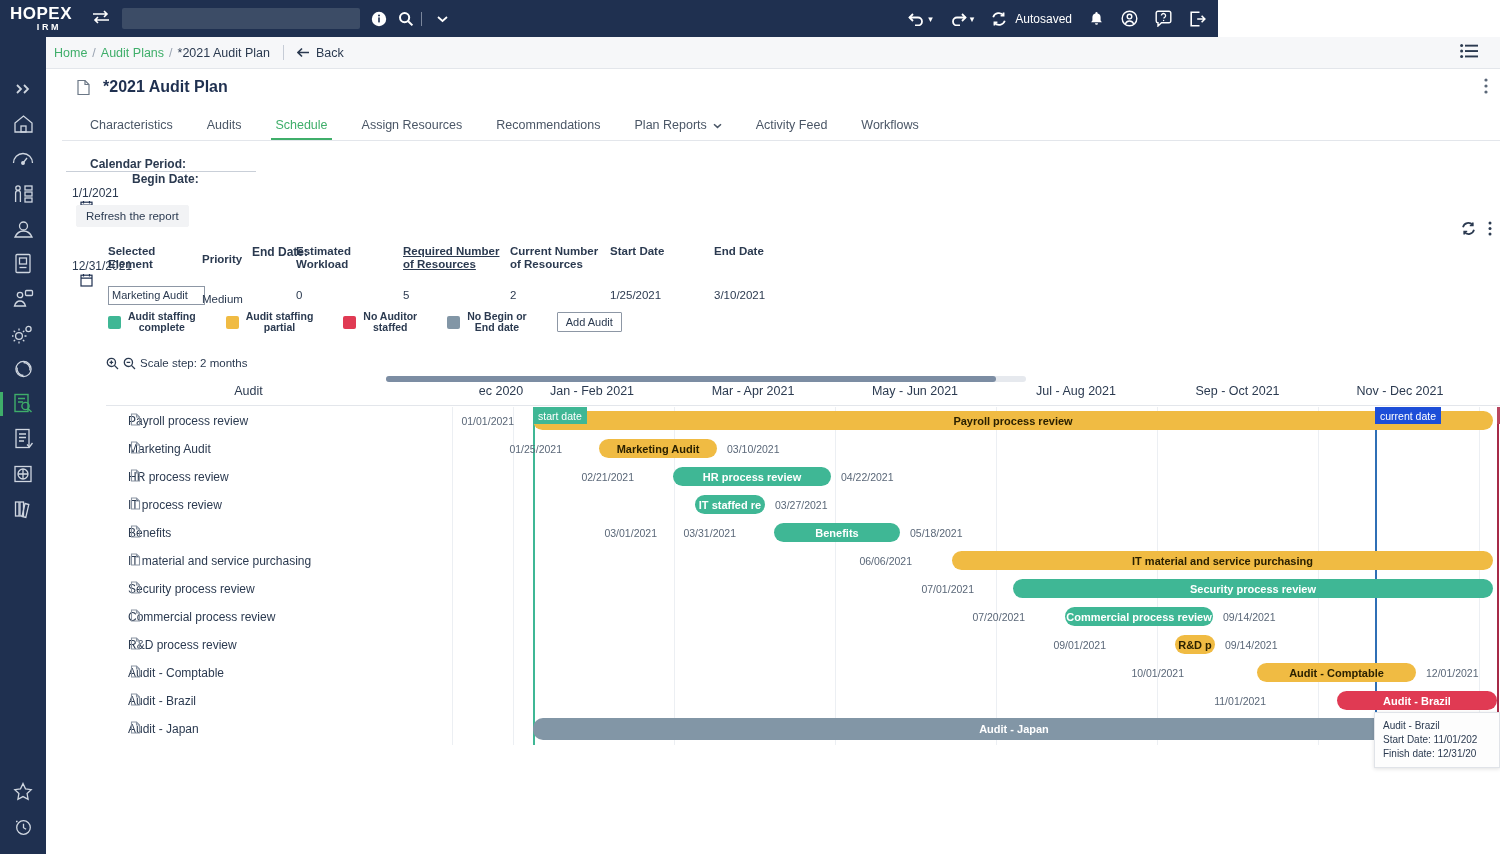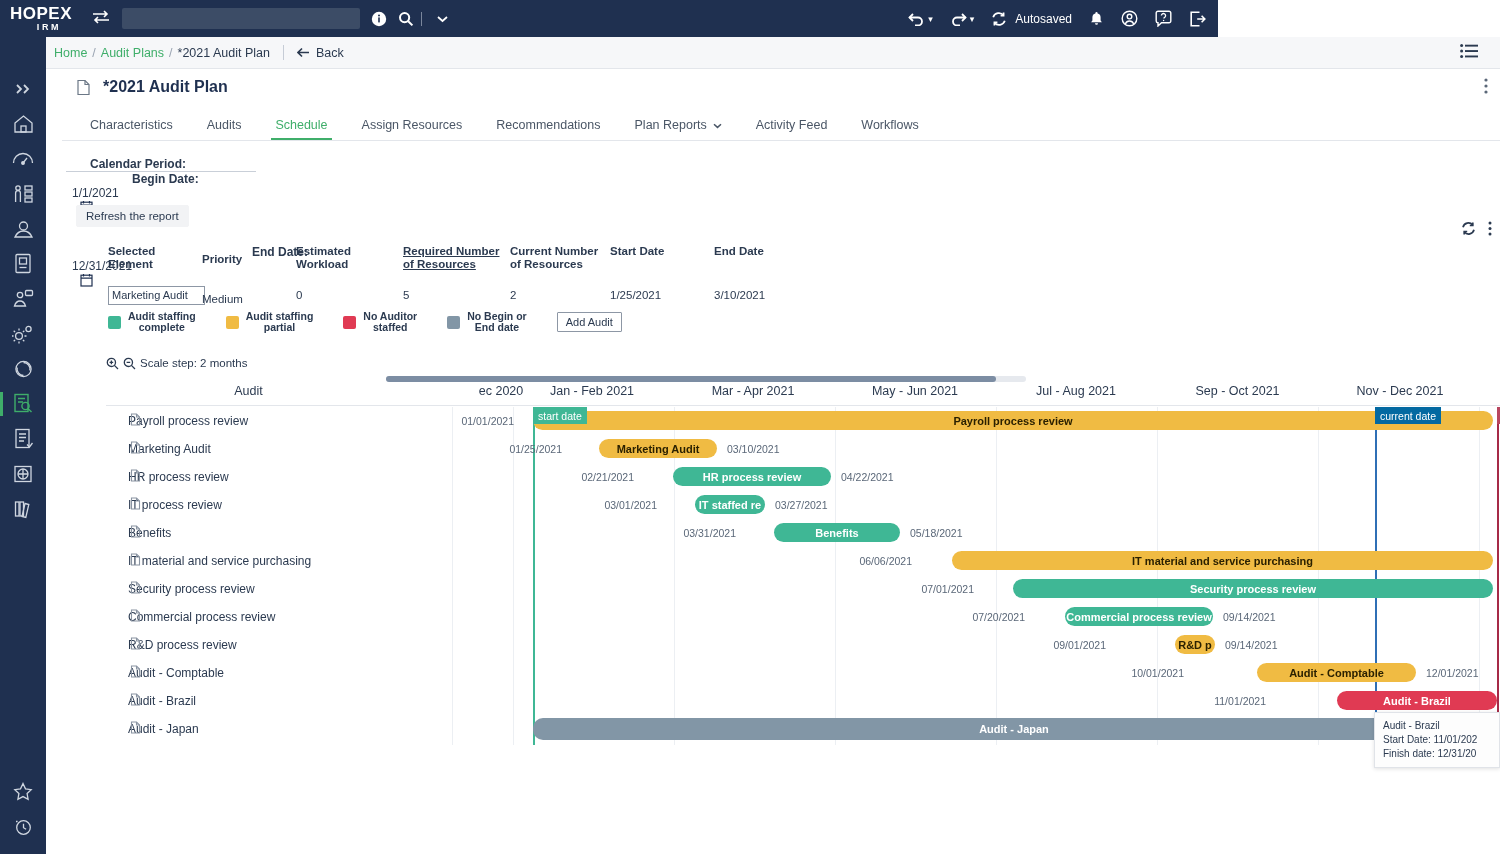--- a/index.html
+++ b/index.html
@@ -140,21 +140,21 @@
 
   .vline { position: absolute; top: 0; bottom: 0; width: 2px; }
   .vline.start { background: #3fb795; }
   .vline.current { background: #2f6fb5; }
   .vline.end { background: #a62a47; }
   .vtag {
     position: absolute; top: 0; height: 17px; padding: 0 5px; font-size: 10.5px; color: #fff;
     display: flex; align-items: center; white-space: nowrap;
   }
   .vtag.start { background: #3fb795; }
-  .vtag.current { background: #0369a1; }
+  .vtag.current { background: #1d4ed8; }
   .vtag.end { background: #b8465f; }
 
   .tooltip {
     position: absolute; left: 1374px; top: 712px; width: 126px;
     background: #fdfdfd; border: 1px solid #e0e3e8; box-shadow: 0 1px 4px rgba(0,0,0,.12);
     padding: 6px 8px; font-size: 10px; color: #2b3a50; line-height: 14px; z-index: 40;
     overflow: hidden; white-space: nowrap;
   }
 </style>
 </head>
@@ -624,21 +624,21 @@
       </div>
 
       <div class="grow" style="top:84px;">
         <div class="gname">
           <span class="doc-ico"><svg width="11" height="13" viewBox="0 0 11 13" fill="none" stroke="#8a94a2" stroke-width="1.1">
                 <path d="M1.5 1h5l3 3v8h-8z"></path>
                 <path d="M6.5 1v3h3"></path>
               </svg></span>
           <span>IT process review</span>
         </div>
-        <div class="dlabel r" style="left:461px;width:90px;">03/01/2021</div>
+        <div class="dlabel r" style="left:461px;width:90px;margin-top:28px;">03/01/2021</div>
         <div class="bar green" style="left:589px;width:70px;">IT staffed re</div>
         <div class="dlabel" style="left:669px;">03/27/2021</div>
       </div>
 
       <div class="grow" style="top:112px;">
         <div class="gname">
           <span class="doc-ico"><svg width="11" height="13" viewBox="0 0 11 13" fill="none" stroke="#8a94a2" stroke-width="1.1">
                 <path d="M1.5 1h5l3 3v8h-8z"></path>
                 <path d="M6.5 1v3h3"></path>
               </svg></span>

